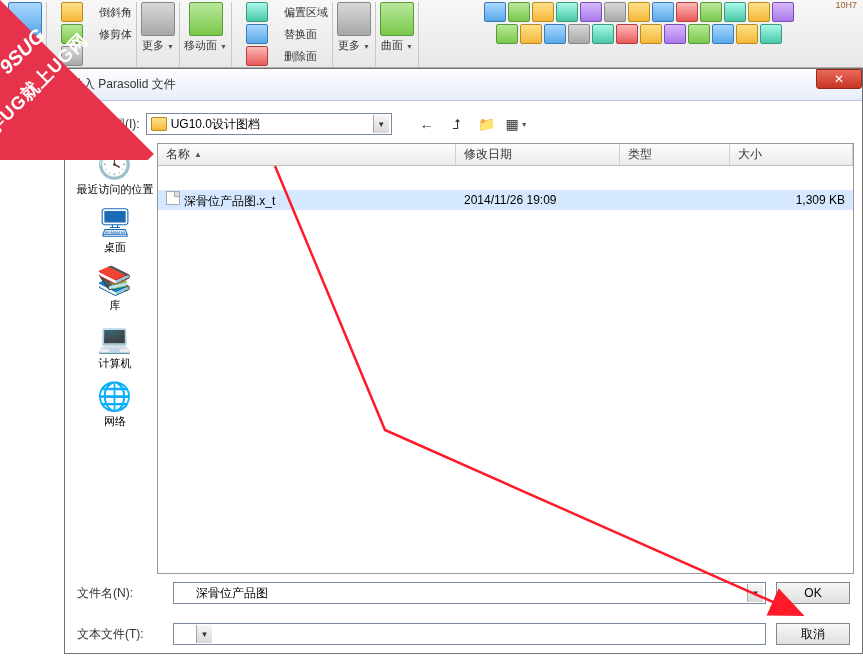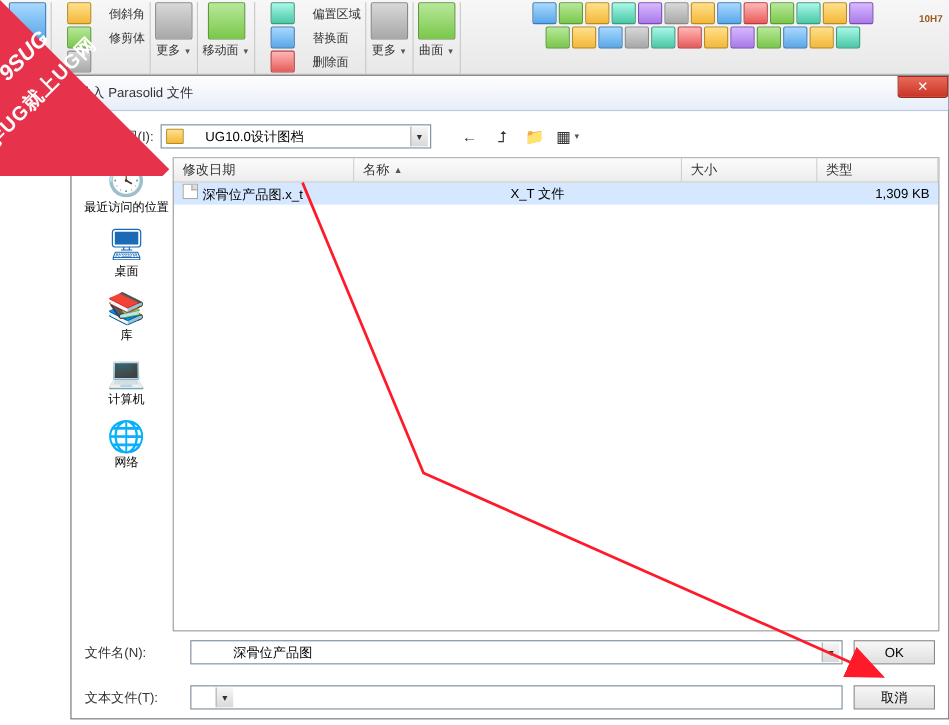--- a/index.html
+++ b/index.html
@@ -115,21 +115,21 @@
       display:flex; align-items:center;
       border:1px solid #7a8a9a;
       background:#fff;
       height:22px;
       padding: 0 2px 0 4px;
       gap:4px;
     }
     .combo.wide{ flex:0 0 246px; }
     .combo.long{ flex:1;padding-left:22px; }
     .folder-ic { width:16px; height:14px; background:linear-gradient(#ffe08a,#f4b83a); border:1px solid #b88b1e; border-radius:1px;}
-    .combo-text { flex:1; font-size:12px; color:#000;margin-left:16px; }
+    .combo-text { flex:1; font-size:12px; color:#000; }
     .combo-arrow {
       width:16px; height:18px;
       background:linear-gradient(#f7f7f7,#d8d8d8);
       border-left:1px solid #a8a8a8;
       display:flex; align-items:center; justify-content:center;
       font-size:8px; color:#333;
     }
     .navicons { display:flex; gap:12px; margin-left:20px; color:#333; font-size:14px;}
     .navicons span{ width:18px; display:inline-flex; align-items:center; justify-content:center; cursor:pointer;}
     .content-row { flex:1; display:flex; gap:0; min-height:0; }
@@ -158,21 +158,21 @@
     }
     .col { padding:3px 8px; border-right:1px solid #d0d0d0; display:flex; align-items:center; gap:4px;}
     .c-name{ flex: 0 0 298px;} .c-date{ flex:0 0 164px;} .c-type{ flex:0 0 110px;} .c-size{ flex:1;}
     .sort-arr{ font-size:8px; color:#555;}
     .row {
       display:flex;
       font-size:12px;
       height:20px;
       align-items:center;
     }
-    .row.selected{ background:#d6e8ff; }
+    .row.selected{ background:#d6e8ff;margin-top:24px; }
     .cell{ padding:2px 8px; overflow:hidden; white-space:nowrap;}
     .file-ic{ width:14px; height:14px; border:1px solid #aaa; background:#fff; display:inline-block; margin-right:4px; position:relative;}
     .file-ic::before{ content:""; position:absolute; top:0; right:0; width:4px; height:4px; background:#ddd; border-left:1px solid #aaa; border-bottom:1px solid #aaa;}
     .filearea{ flex:1; overflow:auto; position:relative;}
     .bottom {
       padding: 8px 4px 0;
       display:flex; flex-direction:column; gap:19px;
     }
     .brow{ display:flex; align-items:center; gap:10px;}
     .brow .lbl{ width:86px; }
@@ -271,21 +271,21 @@
       <div class="ricon grey"></div>
       <div class="ricon teal"></div>
       <div class="ricon red"></div>
       <div class="ricon"></div>
       <div class="ricon purple"></div>
       <div class="ricon green"></div>
       <div class="ricon blue"></div>
       <div class="ricon"></div>
       <div class="ricon teal"></div>
     </div>
-    <div style="position:absolute; right:6px; top:12px; font-size:9px; color:#9a5a1e;font-weight:bold;">10H7</div>
+    <div style="position:absolute; right:6px; top:0; font-size:9px; color:#9a5a1e;">10H7</div>
   </div>
 </div>
 
 <div class="dialog">
   <div class="titlebar">
     <span class="titlebar-text">导入 Parasolid 文件</span>
     <div class="close-btn">
       <span>✕</span>
     </div>
   </div>
@@ -324,38 +324,38 @@
           <div class="place-label">计算机</div>
         </div>
         <div class="place">
           <div class="place-icon" style="color:#2a8ac8;">🌐</div>
           <div class="place-label">网络</div>
         </div>
       </div>
 
       <div class="filelist">
         <div class="cols">
-          <div class="col c-date">
-              <span>修改日期</span>
-            </div>
           <div class="col c-name">
               <span>名称</span>
               <span class="sort-arr">▲</span>
             </div>
-          <div class="col c-size">
-              <span>大小</span>
+          <div class="col c-date">
+              <span>修改日期</span>
             </div>
           <div class="col c-type">
               <span>类型</span>
             </div>
+          <div class="col c-size">
+              <span>大小</span>
+            </div>
         </div>
         <div class="filearea">
           <div class="row selected">
             <div class="cell c-name"><span class="file-ic"></span><span>深骨位产品图.x_t</span></div>
-            <div class="cell c-type">X_T 文件</div>
+            <div class="cell c-date">2014/11/26 19:09</div>
             <div class="cell c-size" style="text-align:right; flex:1;">1,309 KB</div>
           </div>
         </div>
       </div>
     </div>
 
     <div class="bottom">
       <div class="brow">
         <span class="lbl">文件名(N):</span>
         <div class="combo long">

